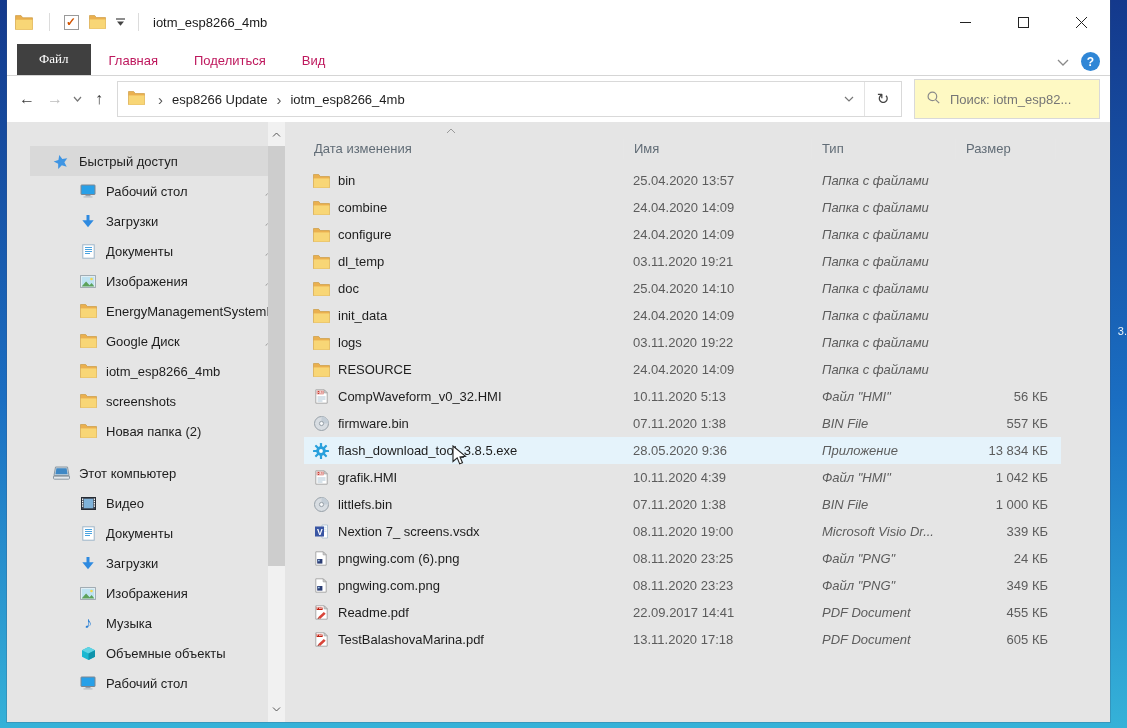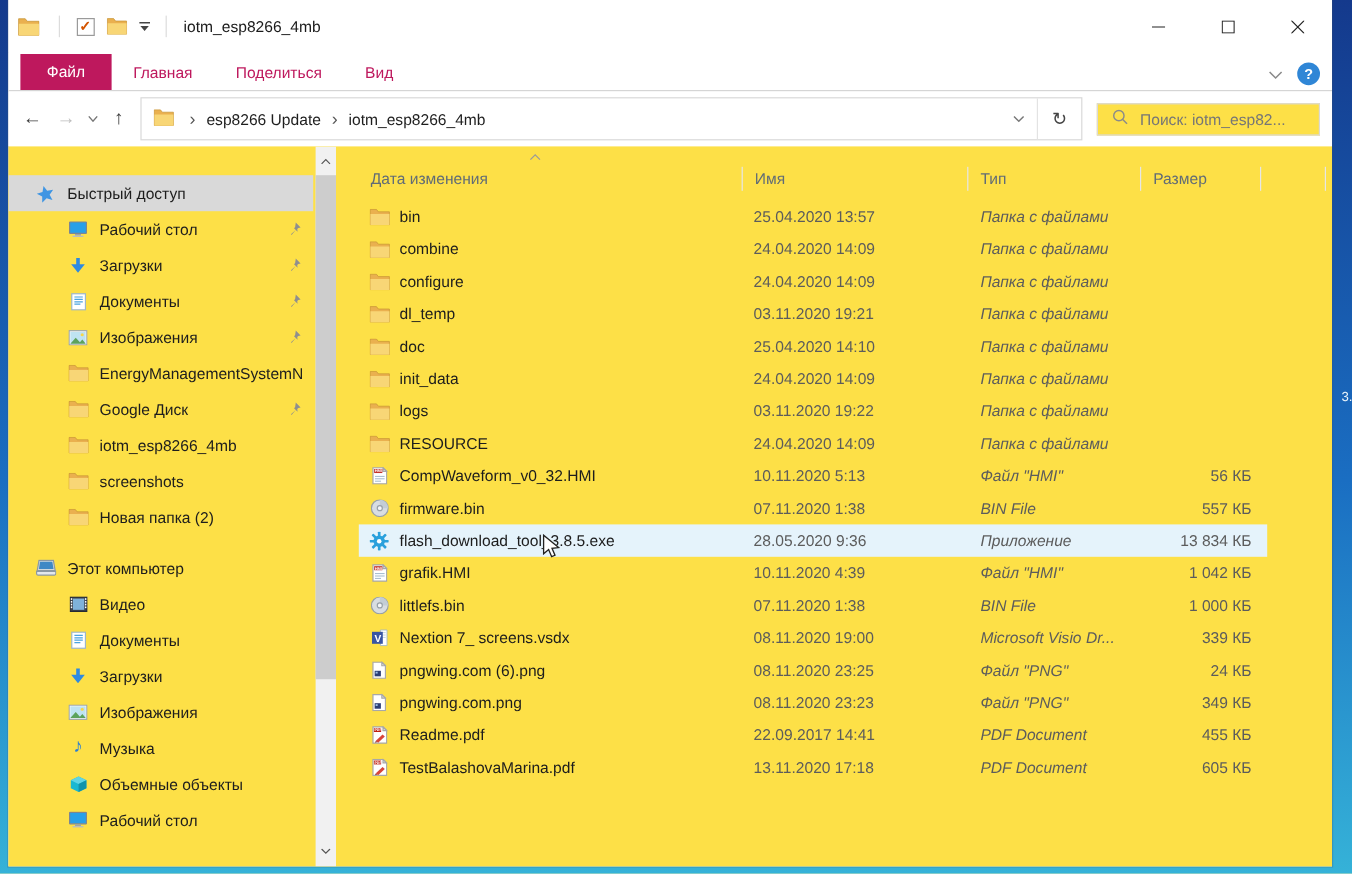--- a/index.html
+++ b/index.html
@@ -25,44 +25,44 @@
   .check-box{ width:15px; height:15px; border:1px solid #9a9a9a; background:#fff; color:#d35400;
     font-size:12px; font-weight:bold; line-height:13px; text-align:center; }
   .qat-drop{ display:flex; align-items:center; justify-content:center; width:20px; height:26px; }
   .title-text{ font-size:13px; color:#1a1a1a; margin-left:6px; }
   .win-controls{ margin-left:auto; display:flex; height:100%; align-items:stretch; }
   .win-btn{ width:58px; display:flex; align-items:center; justify-content:center; }
 
   
   .tabstrip{ height:32px; display:flex; align-items:flex-end; border-bottom:1px solid #d5d5d5; padding-left:10px; position:relative; background:#fff; }
   .tab{ padding:6px 18px 7px; font-size:13px; color:#be185d; }
-  .tab-file{ background:#be185d; color:#fff; padding:7px 22px 8px; }
+  .tab-file{ background:#404040; color:#fff; padding:7px 22px 8px;font-family:Liberation Serif, serif; }
   .ribbon-right{ position:absolute; right:10px; bottom:4px; display:flex; align-items:center; gap:12px; }
   .help-circle{ width:19px; height:19px; border-radius:50%; background:#2f86d6; color:#fff; font-size:12px; font-weight:bold;
     display:flex; align-items:center; justify-content:center; }
 
   
   .navbar{ height:46px; display:flex; align-items:center; padding:0 10px 0 6px; background:#fff; }
   .nav-btn{ width:28px; height:30px; display:flex; align-items:center; justify-content:center; font-size:16px; color:#3d3d3d; }
   .nav-btn.disabled{ color:#bdbdbd; }
   .nav-chev{ width:16px; }
   .addressbox{ flex:1; height:36px; border:1px solid #d9d9d9; display:flex; align-items:center; margin-left:4px; background:#fff; }
   .addressbox .foldericon{ margin:0 6px 0 10px; }
   .crumb-sep{ color:#555; font-size:15px; padding:0 7px; line-height:1; }
   .crumb{ color:#1e1e1e; padding:2px 2px; white-space:nowrap; }
   .addr-right{ margin-left:auto; display:flex; align-items:center; align-self:stretch; }
   .addr-drop{ width:30px; display:flex; align-items:center; justify-content:center; align-self:stretch; }
   .addr-div{ width:1px; background:#e3e3e3; align-self:stretch; }
   .refresh-btn{ width:36px; display:flex; align-items:center; justify-content:center; align-self:stretch; font-size:15px; color:#444; }
-  .searchbox{ width:186px; height:27px; border:1px solid #d9d9d9; margin-left:12px; display:flex; align-items:center; padding:0 8px; color:#767676; background:#fde047; }
+  .searchbox{ width:186px; height:40px; border:1px solid #d9d9d9; margin-left:12px; display:flex; align-items:center; padding:0 8px; color:#767676; background:#fef9c3; }
   .searchbox .mag{ margin:0 10px 0 4px; }
   .search-text{ white-space:nowrap; overflow:hidden; }
 
   
-  .main{ flex:1; display:flex; min-height:0; position:relative; background:#fde047; }
+  .main{ flex:1; display:flex; min-height:0; position:relative; background:#e5e5e5;padding-left:23px; }
 
   
   .sidebar{ width:276px; position:relative; padding-top:24px; overflow:hidden; }
   .side-item{ height:30px; display:flex; align-items:center; width:254px; padding-left:21px; position:relative; }
   .side-item.lvl1{ padding-left:48px; }
   .side-item.selected{ background:#d9d9d9; }
   .side-item .ic{ width:20px; display:flex; justify-content:center; margin-right:8px; flex:0 0 20px; }
   .side-item .lbl{ white-space:nowrap; overflow:hidden; flex:1; }
   .side-item .pin{ margin-left:auto; margin-right:10px; flex:0 0 auto; }
   .side-gap{ height:12px; }

